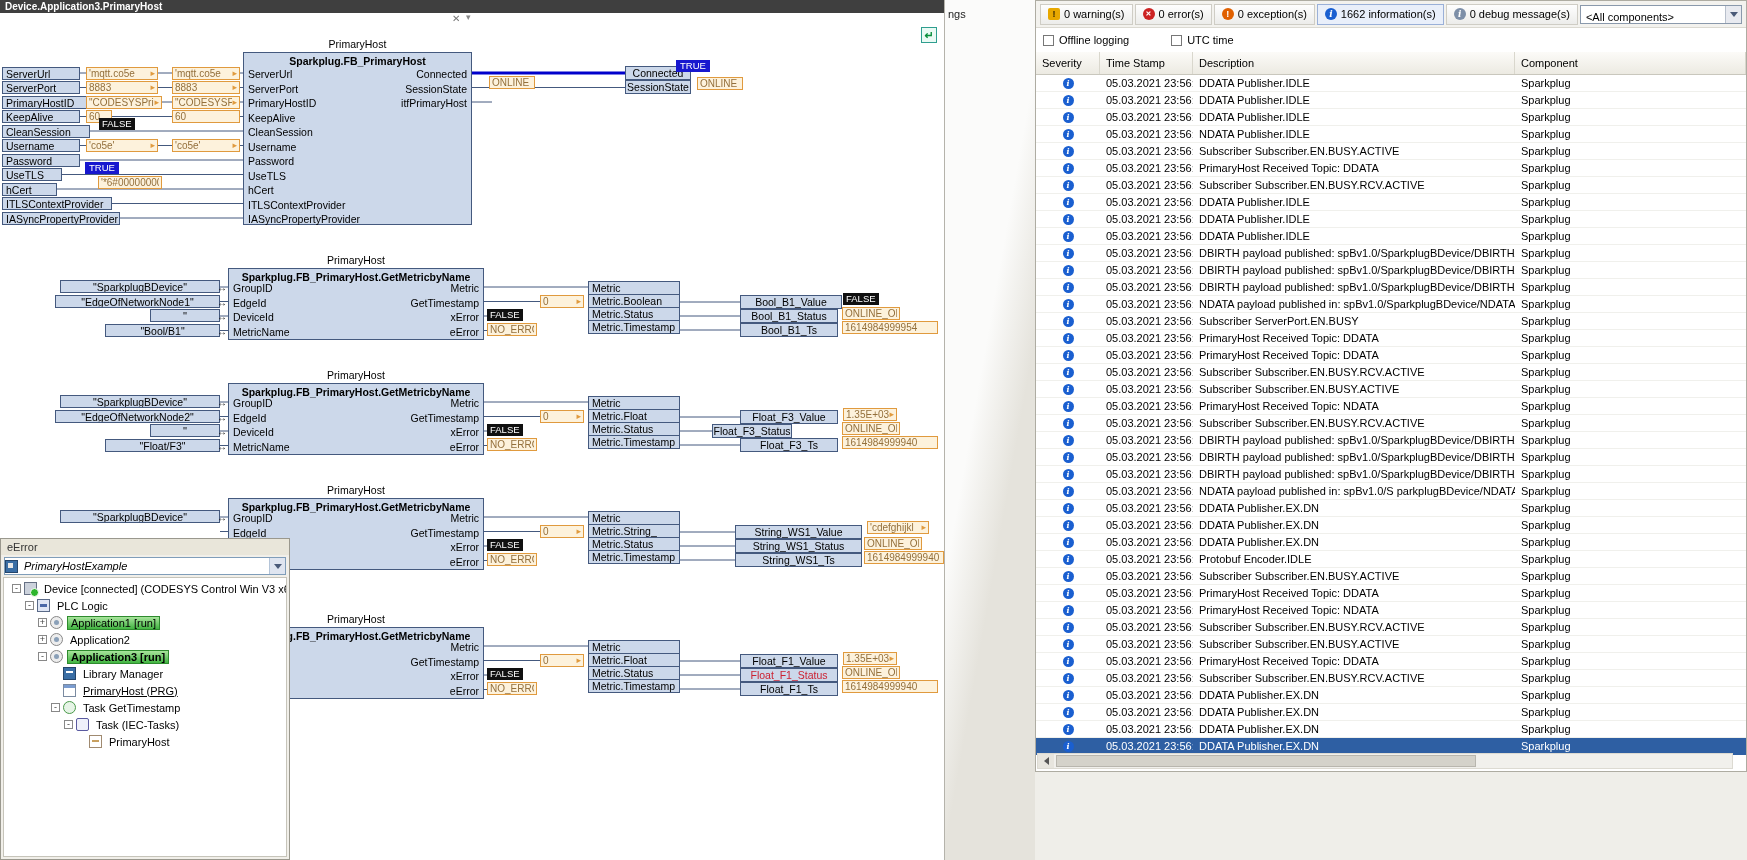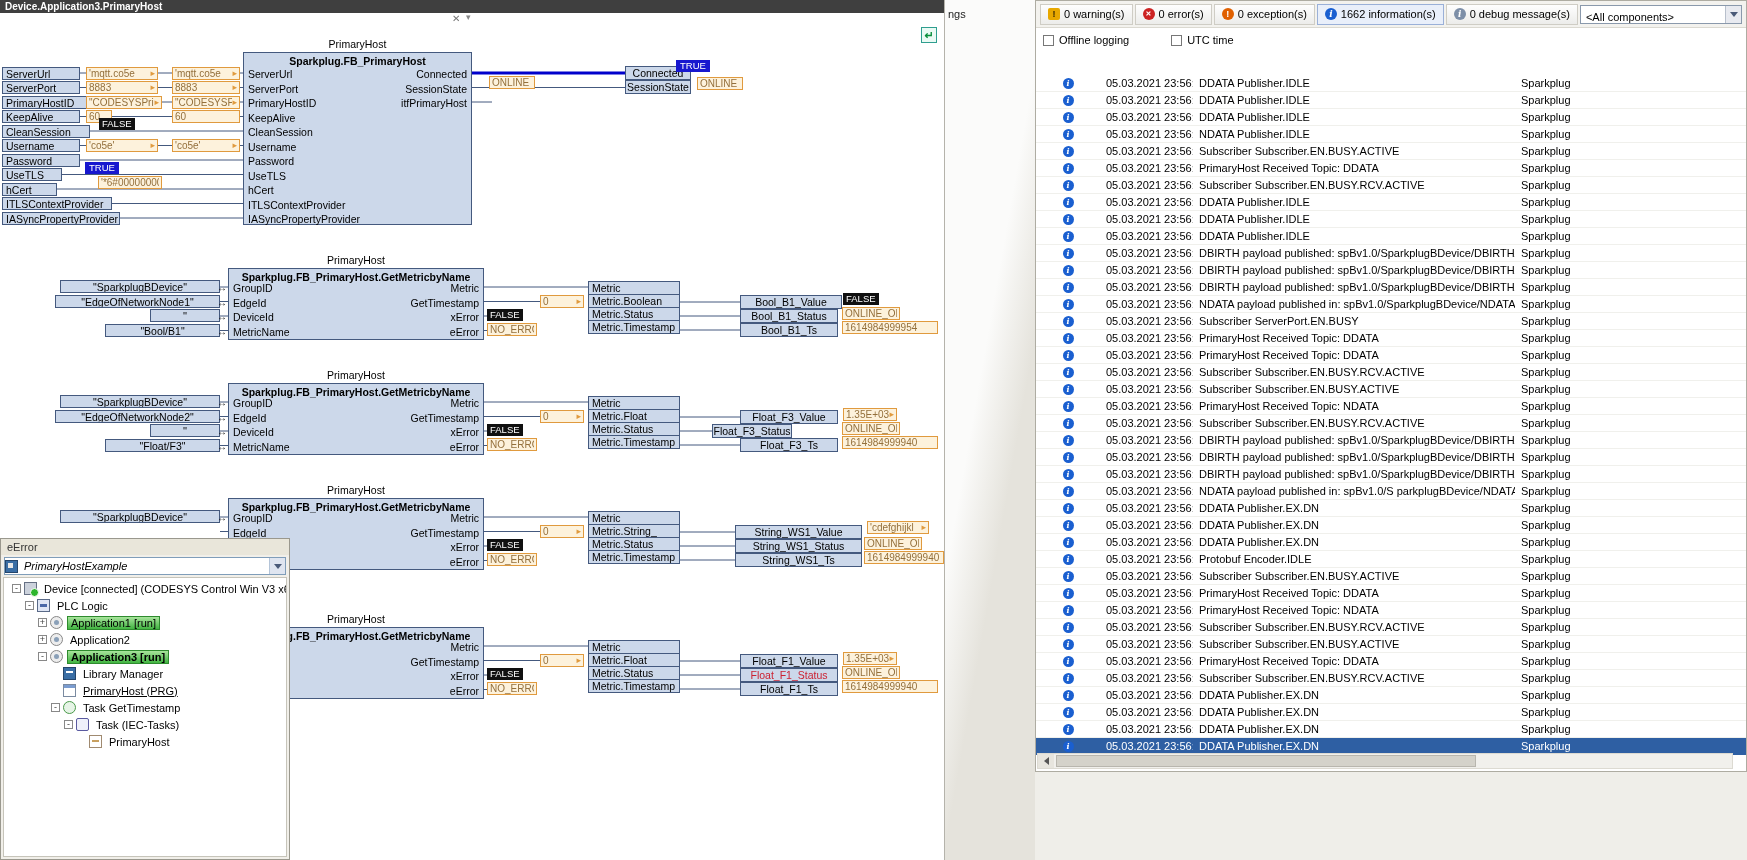--- a/index.html
+++ b/index.html
@@ -546,20 +546,26 @@
     <div class="log-filterrow">
       <label>
           <span class="cb"></span>
           <span>Offline logging</span>
         </label>
       <label>
           <span class="cb"></span>
           <span>UTC time</span>
         </label>
     </div>
+    <div class="log-header">
+      <div class="lh c-sev">Severity</div>
+      <div class="lh c-ts">Time Stamp</div>
+      <div class="lh c-desc">Description</div>
+      <div class="lh c-comp">Component</div>
+    </div>
     <div class="log-rows">
 
         <div class="lrow">
           <div class="lc c-sev">
             <span class="fic ic-info"></span>
           </div>
           <div class="lc c-ts">05.03.2021 23:56:39</div>
           <div class="lc c-desc">DDATA Publisher.IDLE</div>
           <div class="lc c-comp">Sparkplug</div>
         </div>

